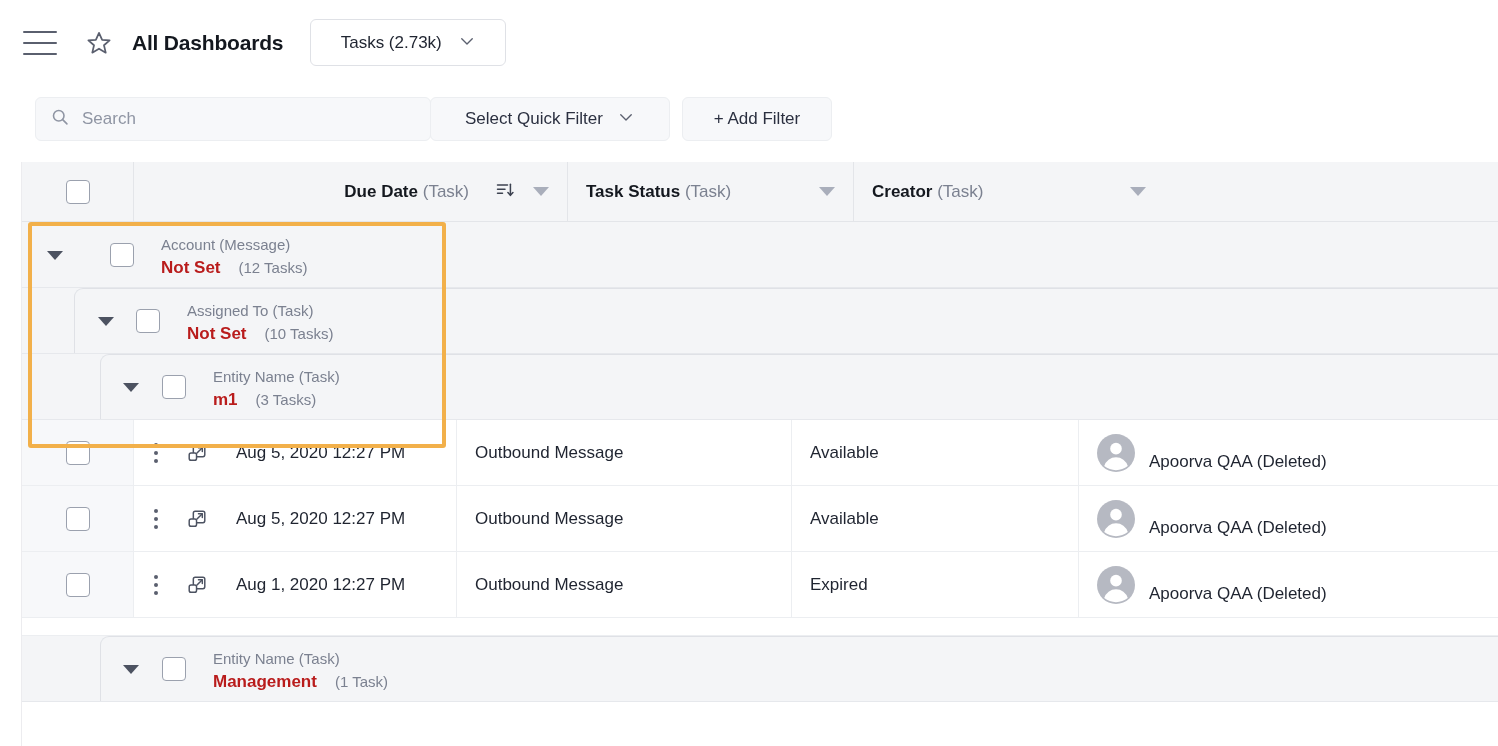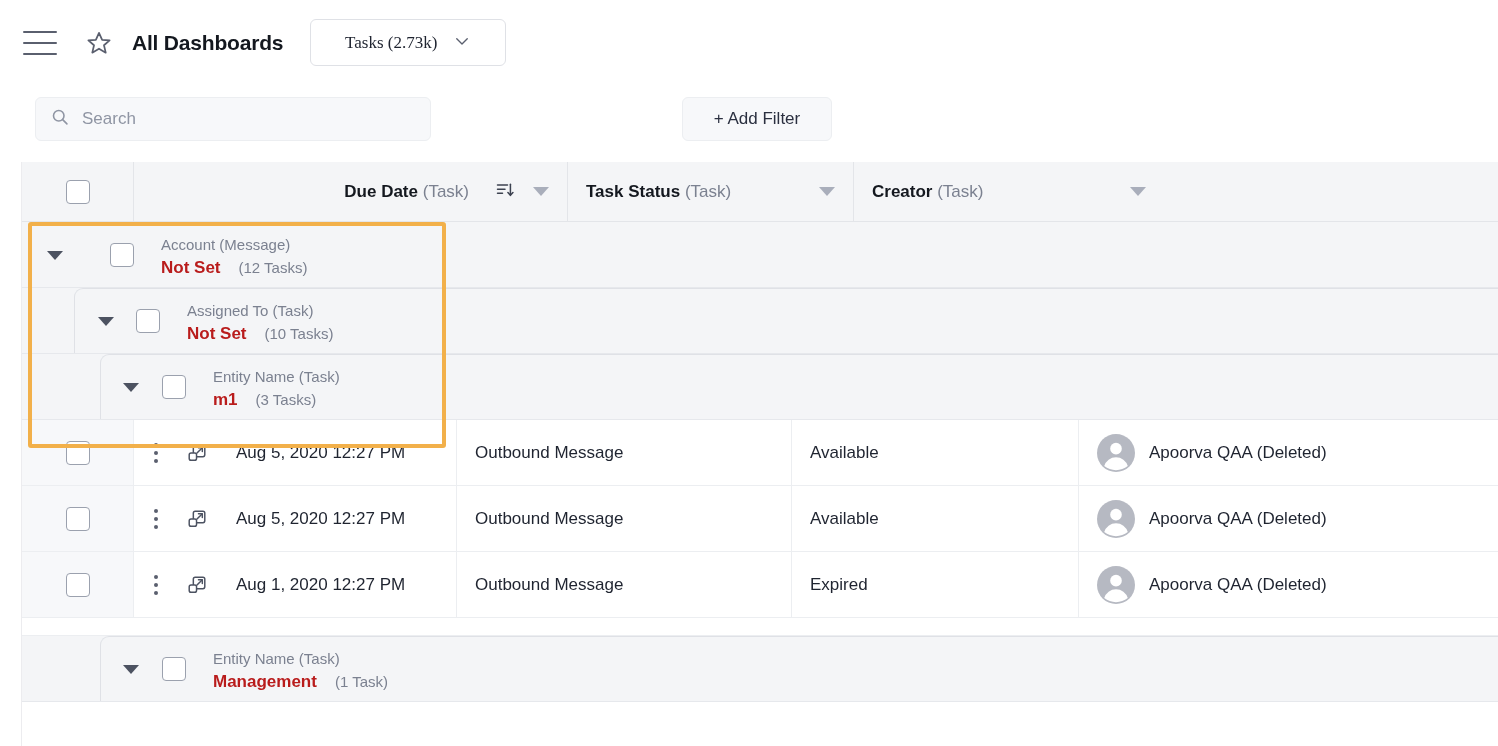--- a/index.html
+++ b/index.html
@@ -27,21 +27,21 @@
   .page-title {
     margin-left: 20px; font-size: 21px; font-weight: bold;
     color: #14181f; letter-spacing: -0.2px; white-space: nowrap;
   }
   .entity-select {
     margin-left: 27px; height: 47px; min-width: 196px;
     border: 1px solid #dfe1e6; border-radius: 6px; background: #fff;
     display: flex; align-items: center; justify-content: center; gap: 16px;
     padding: 0 19px; cursor: pointer;
   }
-  .entity-select .label { font-size: 17px; color: #1f2430; white-space: nowrap; font-family: Liberation Serif, serif; }
+  .entity-select .label { font-size: 17px; color: #1f2430; white-space: nowrap; }
 
   
   .filterbar {
     position: absolute; top: 85px; left: 0; width: 1498px; height: 77px;
     background: #fff;
   }
   .search-box {
     position: absolute; left: 22px; top: 12px; width: 396px; height: 44px;
     background: #f7f8fa; border: 1px solid #eceef1; border-radius: 6px;
     display: flex; align-items: center; padding: 0 14px; gap: 12px; margin-left: 13px;
@@ -150,21 +150,21 @@
     flex: none;
   }
   .d-actions { width: 102px; display: flex; align-items: center; gap: 28px; padding-left: 20px; flex: none; }
   .kebab { width: 4px; display: flex; flex-direction: column; gap: 4px; cursor: pointer; }
   .kebab i { width: 4px; height: 4px; border-radius: 50%; background: #5a5f6e; display: block; }
   .popout { width: 22px; height: 22px; cursor: pointer; }
   .d-duedate { width: 220px; font-size: 17px; color: #1f2430; white-space: nowrap; flex: none; }
   .d-sep { width: 1px; height: 100%; background: #eceef1; flex: none; }
   .d-entitytype { width: 334px; font-size: 17px; color: #1f2430; padding-left: 18px; flex: none; white-space: nowrap; }
   .d-taskstatus { width: 286px; font-size: 17px; color: #1f2430; padding-left: 18px; flex: none; white-space: nowrap; }
-  .d-creator { width: 310px; display: flex; align-items: center; gap: 14px; padding-left: 18px; flex: none; }
+  .d-creator { width: 310px; display: flex; align-items: flex-end; gap: 14px; padding-left: 18px; flex: none; }
   .d-creator .name { font-size: 17px; color: #1f2430; white-space: nowrap; }
   .avatar { width: 38px; height: 38px; flex: none; }
   .spacer-row { height: 18px; background: #fff; border-bottom: 1px solid #eceef1; }
 
   
   .highlight {
     position: absolute; left: 28px; top: 222px; width: 418px; height: 226px;
     border: 4px solid #f2b04a; border-radius: 3px; pointer-events: none; z-index: 30;
   }
 </style>
@@ -197,20 +197,28 @@
 
   <div class="filterbar">
     <div class="search-box">
       <span>
         <svg viewBox="0 0 24 24" width="20" height="20" fill="none" stroke="#8f95a3" stroke-width="1.9" stroke-linecap="round">
           <circle cx="10.5" cy="10.5" r="6.3"></circle>
             <line x1="15.2" y1="15.2" x2="20.3" y2="20.3"></line>
         </svg>
       </span>
       <input class="search-input" type="text" placeholder="Search" style="">
+    </div>
+    <div class="quick-filter">
+      <span class="label">Select Quick Filter</span>
+      <span>
+        <svg viewBox="0 0 24 24" width="18" height="18" fill="none" stroke="#5a5f6e" stroke-width="1.8" stroke-linecap="round" stroke-linejoin="round">
+          <polyline points="5,9 12,16 19,9"></polyline>
+        </svg>
+      </span>
     </div>
     <div class="add-filter">
       <span class="label">+ Add Filter</span>
     </div>
   </div>
 
   <div class="grid">
     <div class="head-rail"></div>
     <div class="left-rail"></div>
 

